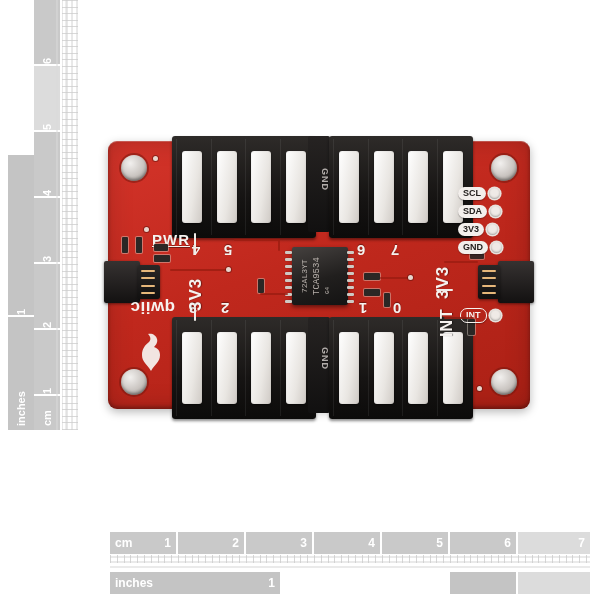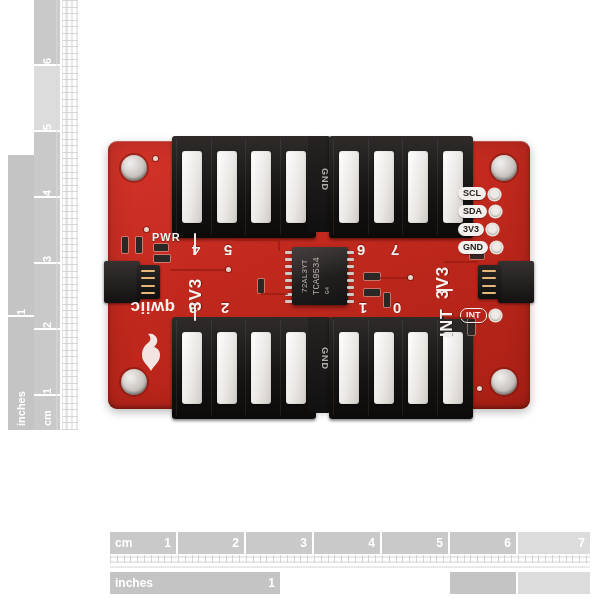--- a/index.html
+++ b/index.html
@@ -68,21 +68,21 @@
 
   
   .silk{position:absolute;color:#f6f2ef;font-weight:bold;
         text-shadow:0 1px 1px rgba(0,0,0,.4);}
   .silk-num{font-size:15px;}
   .rot180{transform:rotate(180deg);}
   .vert-3v3{font-size:17px;letter-spacing:1px;writing-mode:vertical-rl;
             transform:rotate(180deg);}
   .vert-int{font-size:16px;letter-spacing:1px;writing-mode:vertical-rl;
             transform:rotate(180deg);}
-  .pwr{font-size:11px;letter-spacing:1px;}
+  .pwr{font-size:15px;letter-spacing:1px;text-decoration:underline;}
 
   
   .padrow{position:absolute;display:flex;align-items:center;gap:3px;}
   .padlbl{background:#f3efec;color:#24211f;font-size:9px;font-weight:bold;
           border-radius:7px;padding:1px 5px;line-height:11px;
           box-shadow:0 1px 1px rgba(0,0,0,.3);}
   .padlbl-o{background:transparent;color:#f6f2ef;border:1.4px solid #f6f2ef;}
   .padring{width:11px;height:11px;border-radius:50%;background:#efeae6;
            box-shadow:0 0 0 1.6px #e8e2dd,inset 0 -1px 2px rgba(0,0,0,.3);}
 
@@ -311,21 +311,21 @@
       <div class="ic-pin" style="left:239px;top:159px;"></div>
     </div>
 
     <div class="res" style="left:150px;top:138px;width:6px;height:14px;"></div>
     <div class="res" style="left:256px;top:132px;width:16px;height:7px;"></div>
     <div class="res" style="left:256px;top:148px;width:16px;height:7px;"></div>
     <div class="res" style="left:276px;top:152px;width:6px;height:14px;"></div>
     <div class="res" style="left:360px;top:178px;width:7px;height:16px;"></div>
     <div class="res" style="left:362px;top:112px;width:14px;height:6px;opacity:.9;"></div>
 
-    <div class="padrow" style="left:350px;top:46px;align-items:flex-end;">
+    <div class="padrow" style="left:350px;top:46px;">
       <div class="padlbl">SCL</div>
       <div class="padring"></div>
     </div>
     <div class="padrow" style="left:350px;top:64px;">
       <div class="padlbl">SDA</div>
       <div class="padring"></div>
     </div>
     <div class="padrow" style="left:350px;top:82px;">
       <div class="padlbl">3V3</div>
       <div class="padring"></div>

